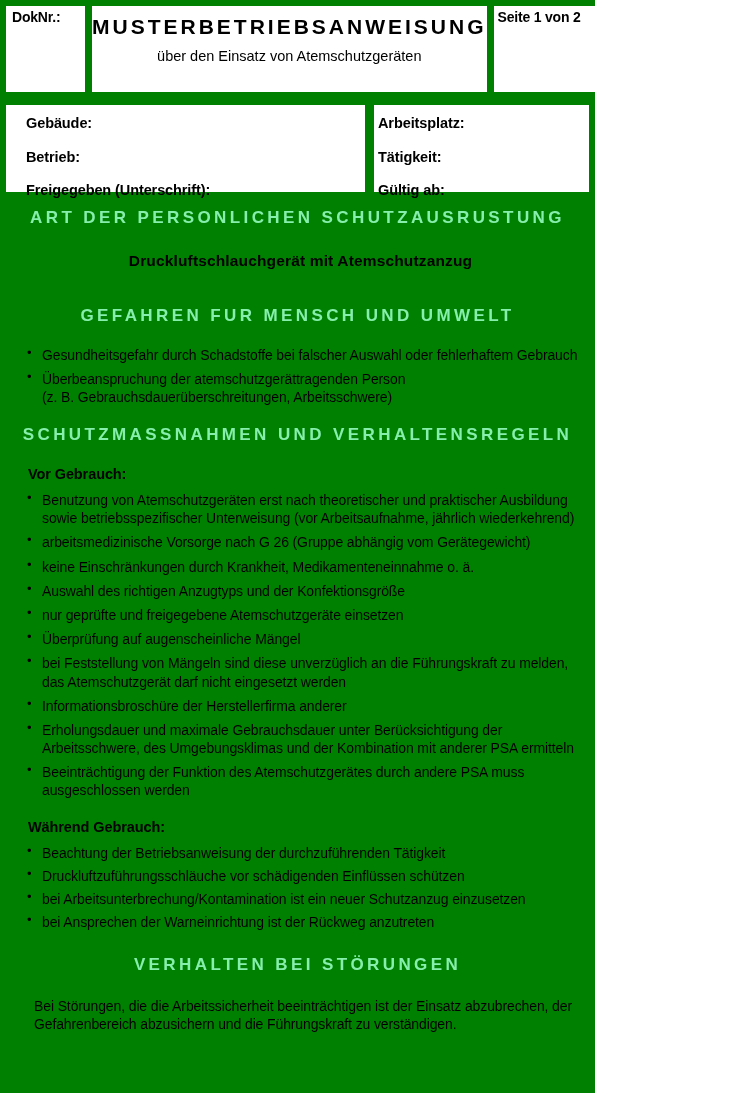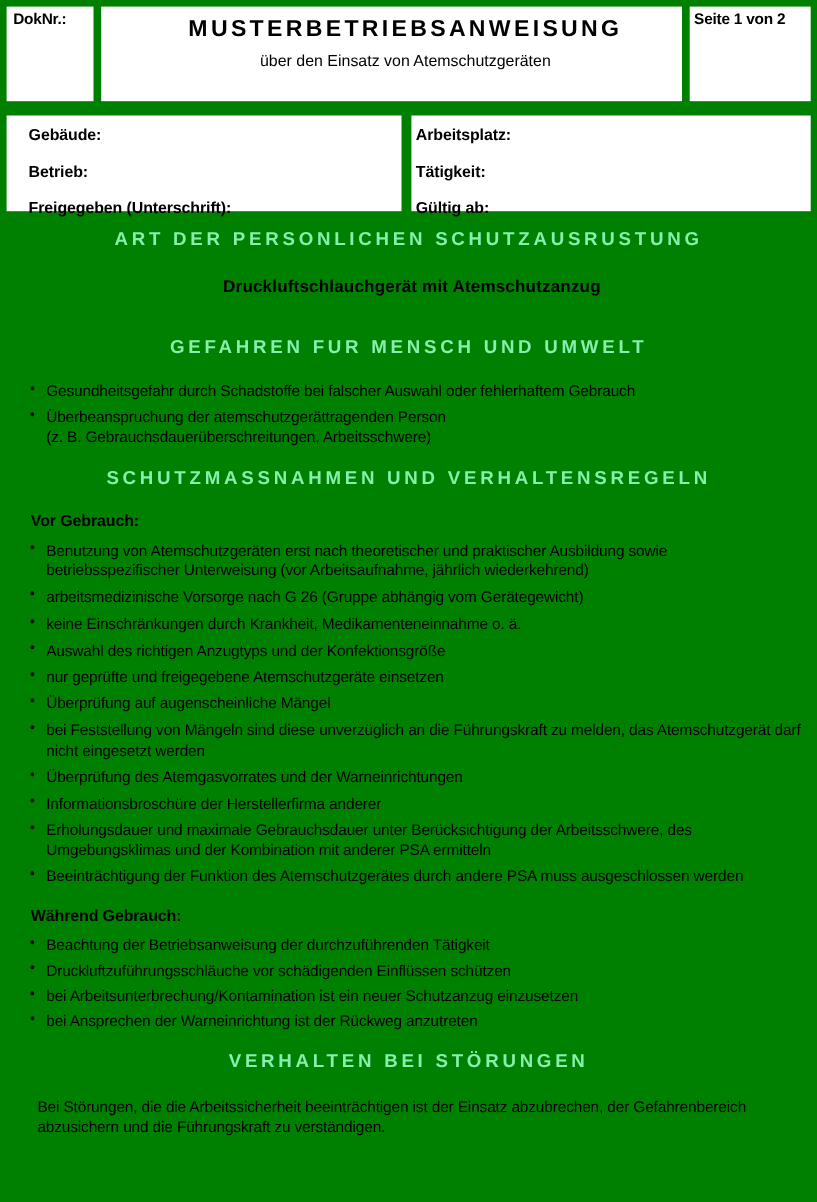--- a/index.html
+++ b/index.html
@@ -8,21 +8,21 @@
     padding: 0;
     background: #ffffff;
   }
   body {
     font-family: "Liberation Sans", sans-serif;
     -webkit-font-smoothing: none;
   }
 
   #page {
     position: relative;
-    width: 743px;
+    width: 595px;
     height: 1093px;
     box-sizing: border-box;
     background: #008000;
     overflow: hidden;
   }
 
   
   .panel {
     background: #ffffff;
     box-sizing: border-box;
@@ -48,21 +48,20 @@
     font-weight: bold;
     color: #000000;
     letter-spacing: -0.2px;
     white-space: nowrap;
   }
   .title-box {
     flex: 1 1 auto;
     margin: 0 7px;
     text-align: center;
     padding-top: 8px;
-    padding-left: 25px;
   }
   .title-main {
     font-size: 21px;
     font-weight: bold;
     letter-spacing: 3.0px;
     color: #000000;
     line-height: 1.25;
     white-space: nowrap;
   }
   .title-sub {
@@ -228,21 +227,20 @@
   <div class="content-panel" style="top:455px; height:485px; padding:11px 8px 0 8px;">
     <div class="sub-heading" style="margin:0 0 9px 8px;">Vor Gebrauch:</div>
     <ul class="bullets">
       <li>Benutzung von Atemschutzgeräten erst nach theoretischer und praktischer Ausbildung sowie betriebsspezifischer Unterweisung (vor Arbeitsaufnahme, jährlich wiederkehrend)</li>
       <li>arbeitsmedizinische Vorsorge nach G 26 (Gruppe abhängig vom Gerätegewicht)</li>
       <li>keine Einschränkungen durch Krankheit, Medikamenteneinnahme o. ä.</li>
       <li>Auswahl des richtigen Anzugtyps und der Konfektionsgröße</li>
       <li>nur geprüfte und freigegebene Atemschutzgeräte einsetzen</li>
       <li>Überprüfung auf augenscheinliche Mängel</li>
       <li>bei Feststellung von Mängeln sind diese unverzüglich an die Führungskraft zu melden, das Atemschutzgerät darf nicht eingesetzt werden</li>
-      <li>Überprüfung des Atemgasvorrates und der Warneinrichtungen</li>
       <li>Informationsbroschüre der Herstellerfirma anderer</li>
       <li>Erholungsdauer und maximale Gebrauchsdauer unter Berücksichtigung der Arbeitsschwere, des Umgebungsklimas und der Kombination mit anderer PSA ermitteln</li>
       <li>Beeinträchtigung der Funktion des Atemschutzgerätes durch andere PSA muss ausgeschlossen werden</li>
     </ul>
     <div class="sub-heading" style="margin:19px 0 9px 8px;">Während Gebrauch:</div>
     <ul class="bullets tight">
       <li>Beachtung der Betriebsanweisung der durchzuführenden Tätigkeit</li>
       <li>Druckluftzuführungsschläuche vor schädigenden Einflüssen schützen</li>
       <li>bei Arbeitsunterbrechung/Kontamination ist ein neuer Schutzanzug einzusetzen</li>
       <li>bei Ansprechen der Warneinrichtung ist der Rückweg anzutreten</li>

